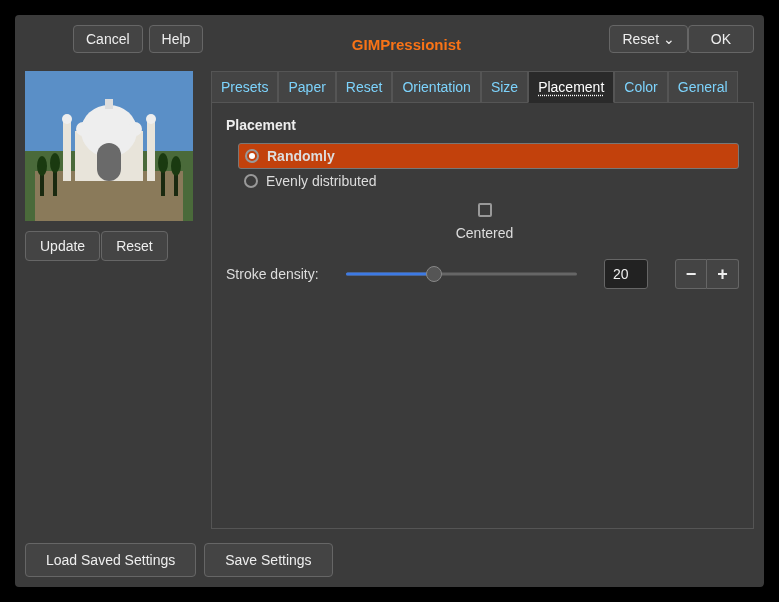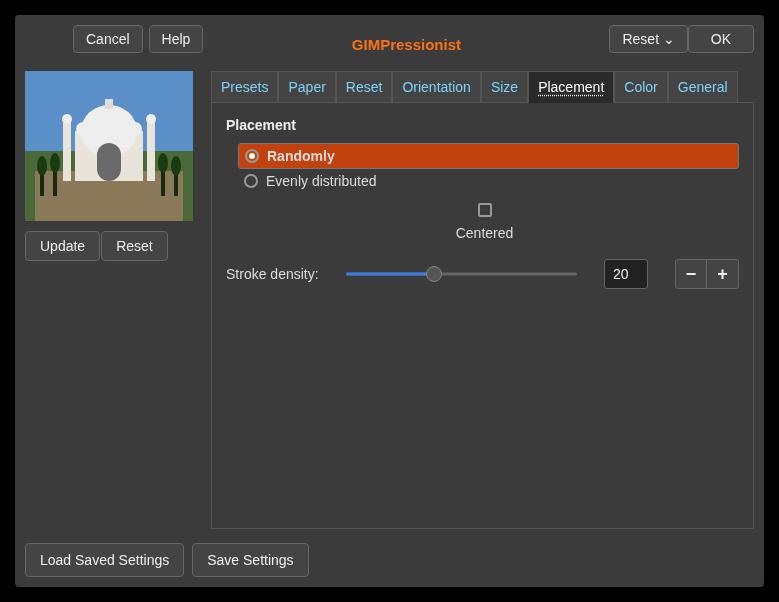--- a/index.html
+++ b/index.html
@@ -206,21 +206,21 @@
     font-weight: bold;
   }
   .step-group { display: flex; }
   .step-group .stepbtn:first-child { border-radius: 3px 0 0 3px; }
   .step-group .stepbtn:last-child { border-radius: 0 3px 3px 0; border-left: none; }
   .footer {
     display: flex;
     gap: 8px;
     margin-top: 14px;
   }
-  .footer .btn { padding: 8px 14px; }
+  .footer .btn { padding: 8px 20px; }
 </style>
 </head>
 <body>
 
 <div class="window">
   <div class="titlebar">
     <div class="title-left">
       <button class="btn btn-small">Cancel</button>
       <button class="btn btn-small">Help</button>
     </div>

